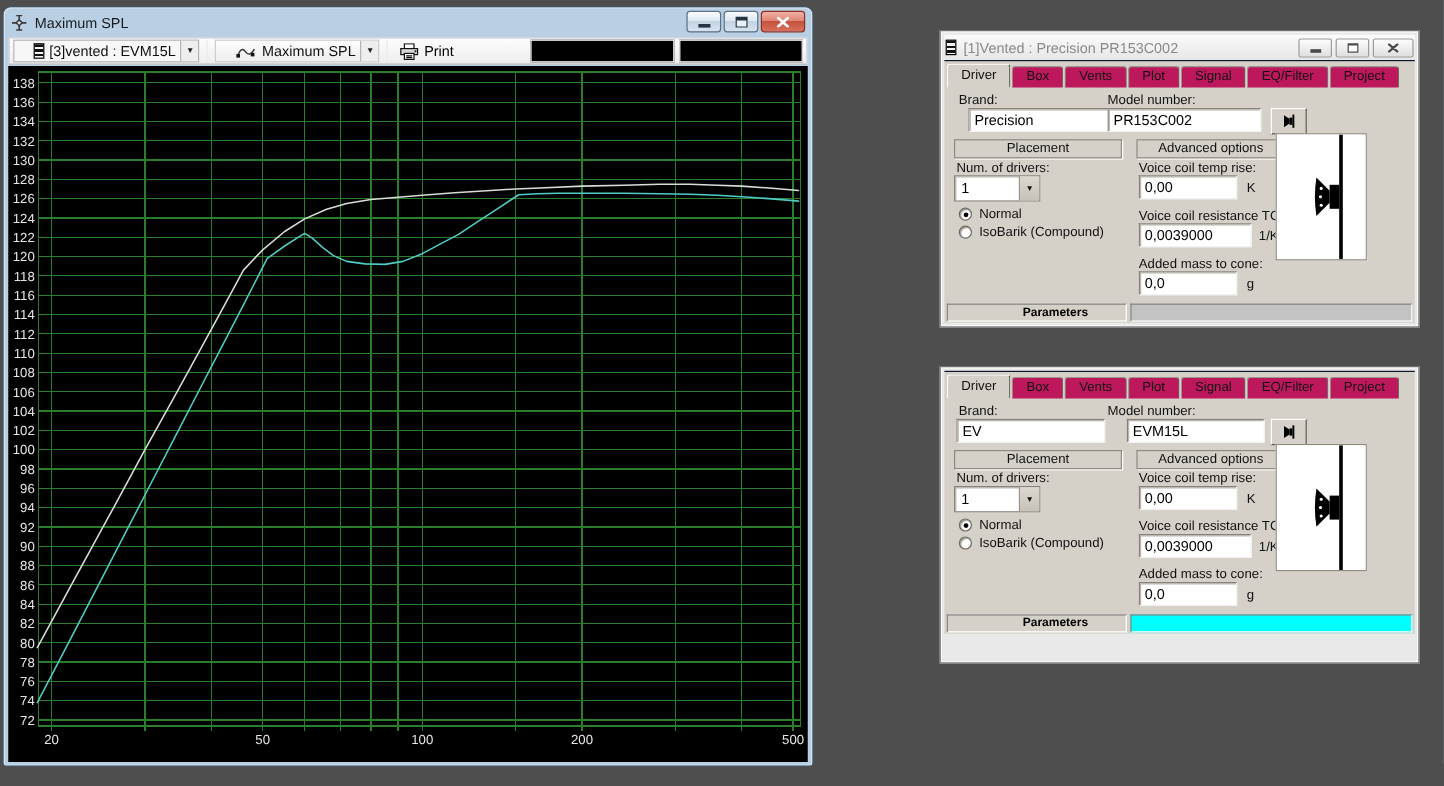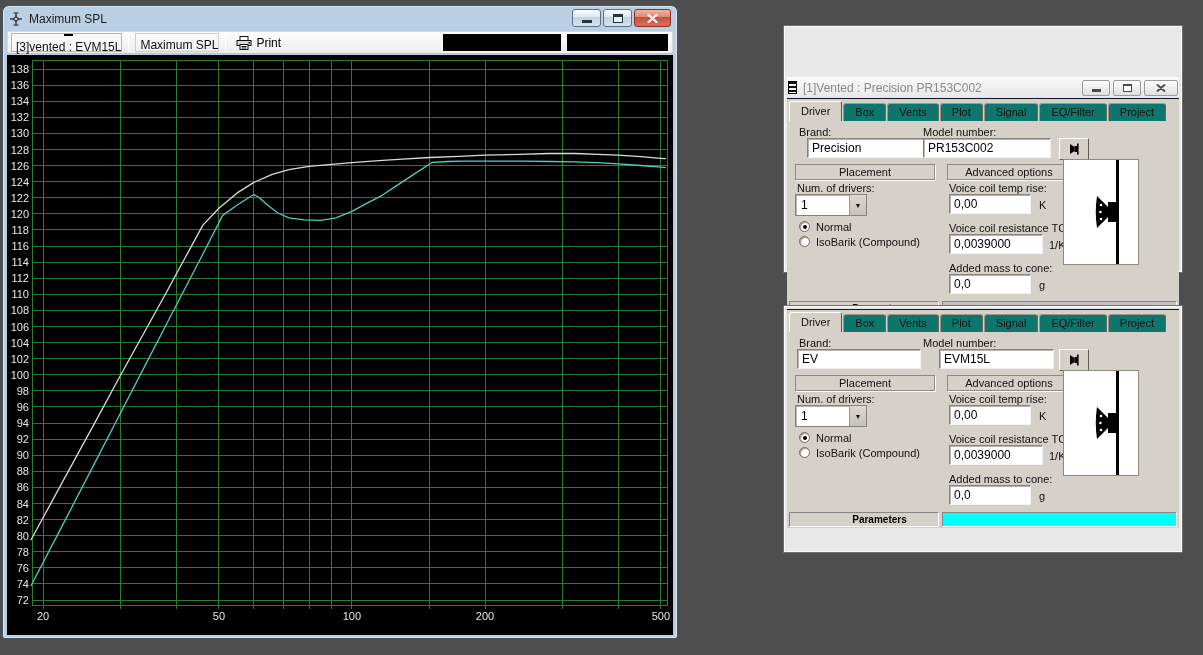--- a/index.html
+++ b/index.html
@@ -19,52 +19,52 @@
   .cap-btn.close{width:37px;border-color:#8e2f23;
     background:linear-gradient(#f0b3a7 0%,#e08573 45%,#c4503c 46%,#d8705c 100%);}
   .glyph-min{width:10px;height:3px;background:#26343f;margin-top:6px;}
   .glyph-max{width:10px;height:9px;border:1px solid #26343f;border-top-width:3px;background:#e8f0f8;}
 
   
   .toolbar{height:23px;background:linear-gradient(#fdfdfd,#ededed);
     border:1px solid #d7d7d7;border-bottom-color:#c2c2c2;display:flex;align-items:center;
     gap:4px;padding:1px 3px;font-size:12px;color:#111;}
   .combo{display:flex;align-items:center;gap:4px;height:19px;border:1px solid #b5b5b5;
-    background:#f7f7f7;padding:0 0 0 4px;flex-direction:column;}
+    background:#f7f7f7;padding:0 0 0 16px;}
   .combo .arrowbtn{width:15px;height:17px;border-left:1px solid #b5b5b5;display:flex;
     align-items:center;justify-content:center;font-size:7px;color:#222;background:#eee;}
   .combo.plain{border-color:#cdcdcd;background:transparent;}
   .tsep{width:1px;height:17px;background:#bdbdbd;border-right:1px solid #fff;margin:0 2px;}
   .tbtn{display:flex;align-items:center;gap:4px;height:18px;border:none;background:transparent;
     font-size:12px;font-family:inherit;padding:0 4px;}
   .proj-icon{display:inline-block;width:9px;height:13px;border:1px solid #000;
     background:repeating-linear-gradient(180deg,#111 0 2px,#f4f4f4 2px 4px);}
   .readout{height:19px;background:#000;border:1px solid #fafafa;}
   .readout.r1{margin-left:auto;width:120px;}
   .readout.r2{width:103px;}
 
   .plotarea{height:580px;background:#000;margin-top:1px;position:relative;}
   .tick{fill:#e6e6e6;font:11px "Liberation Sans",sans-serif;}
 
   
   .dlg{position:absolute;left:783px;width:400px;height:248px;background:#e9e9e9;
     border:1px solid #6f6f6f;padding:3px;box-shadow:inset 0 0 0 1px rgba(255,255,255,.8);}
   .dlg-title{height:21px;display:flex;align-items:center;gap:6px;padding:0 1px;
-    background:linear-gradient(#fbfbfb,#e6e6e6);margin-top:48px;}
+    background:linear-gradient(#fbfbfb,#e6e6e6);}
   .dlg-title-text{font-size:12px;color:#8a8a8a;}
   .dlg-btns{margin-left:auto;display:flex;gap:3px;}
   .dlg-btn{width:28px;height:16px;border:1px solid #9b9b9b;border-radius:2px;
     background:linear-gradient(#fdfdfd,#dfdfdf);display:flex;align-items:center;justify-content:center;padding:0;}
   .dlg-btn.close{width:34px;}
   .g2-min{width:9px;height:3px;background:#4a4a4a;margin-top:5px;}
   .g2-max{width:9px;height:8px;border:1px solid #4a4a4a;border-top-width:2px;background:#fff;}
 
   .client{position:relative;height:219px;background:#d5d1c9;border-top:1px solid #0f172a;}
   .tabs{position:absolute;left:2px;top:2px;display:flex;align-items:flex-end;height:20px;}
-  .tab{height:18px;padding:2px 11px 0 11px;font-size:11px;color:#111;background:#0f766e;
+  .tab{height:18px;padding:2px 11px 0 11px;font-size:11px;color:#111;background:#be185d;
     border:1px solid #9b978e;border-bottom:none;border-radius:3px 3px 0 0;margin-right:1px;
     border-right-color:#6d6a62;}
   .tab.active{height:20px;border-color:#fff #5a574f transparent #fff;background:#d5d1c9;
     position:relative;z-index:2;padding-top:3px;}
   .lbl{position:absolute;font-size:11px;color:#111;white-space:nowrap;}
   .txt{position:absolute;height:20px;background:#fff;border:1px solid #87837a;
     border-bottom-color:#f2f2f2;border-right-color:#f2f2f2;box-shadow:inset 1px 1px 0 #b9b5ac;
     font:12px "Liberation Sans",sans-serif;padding:1px 4px;color:#000;}
   .hdr{position:absolute;height:16px;border:1px solid #8e8a80;box-shadow:1px 1px 0 #fff;
     font-size:11px;color:#111;text-align:center;line-height:14px;background:#d5d1c9;}

